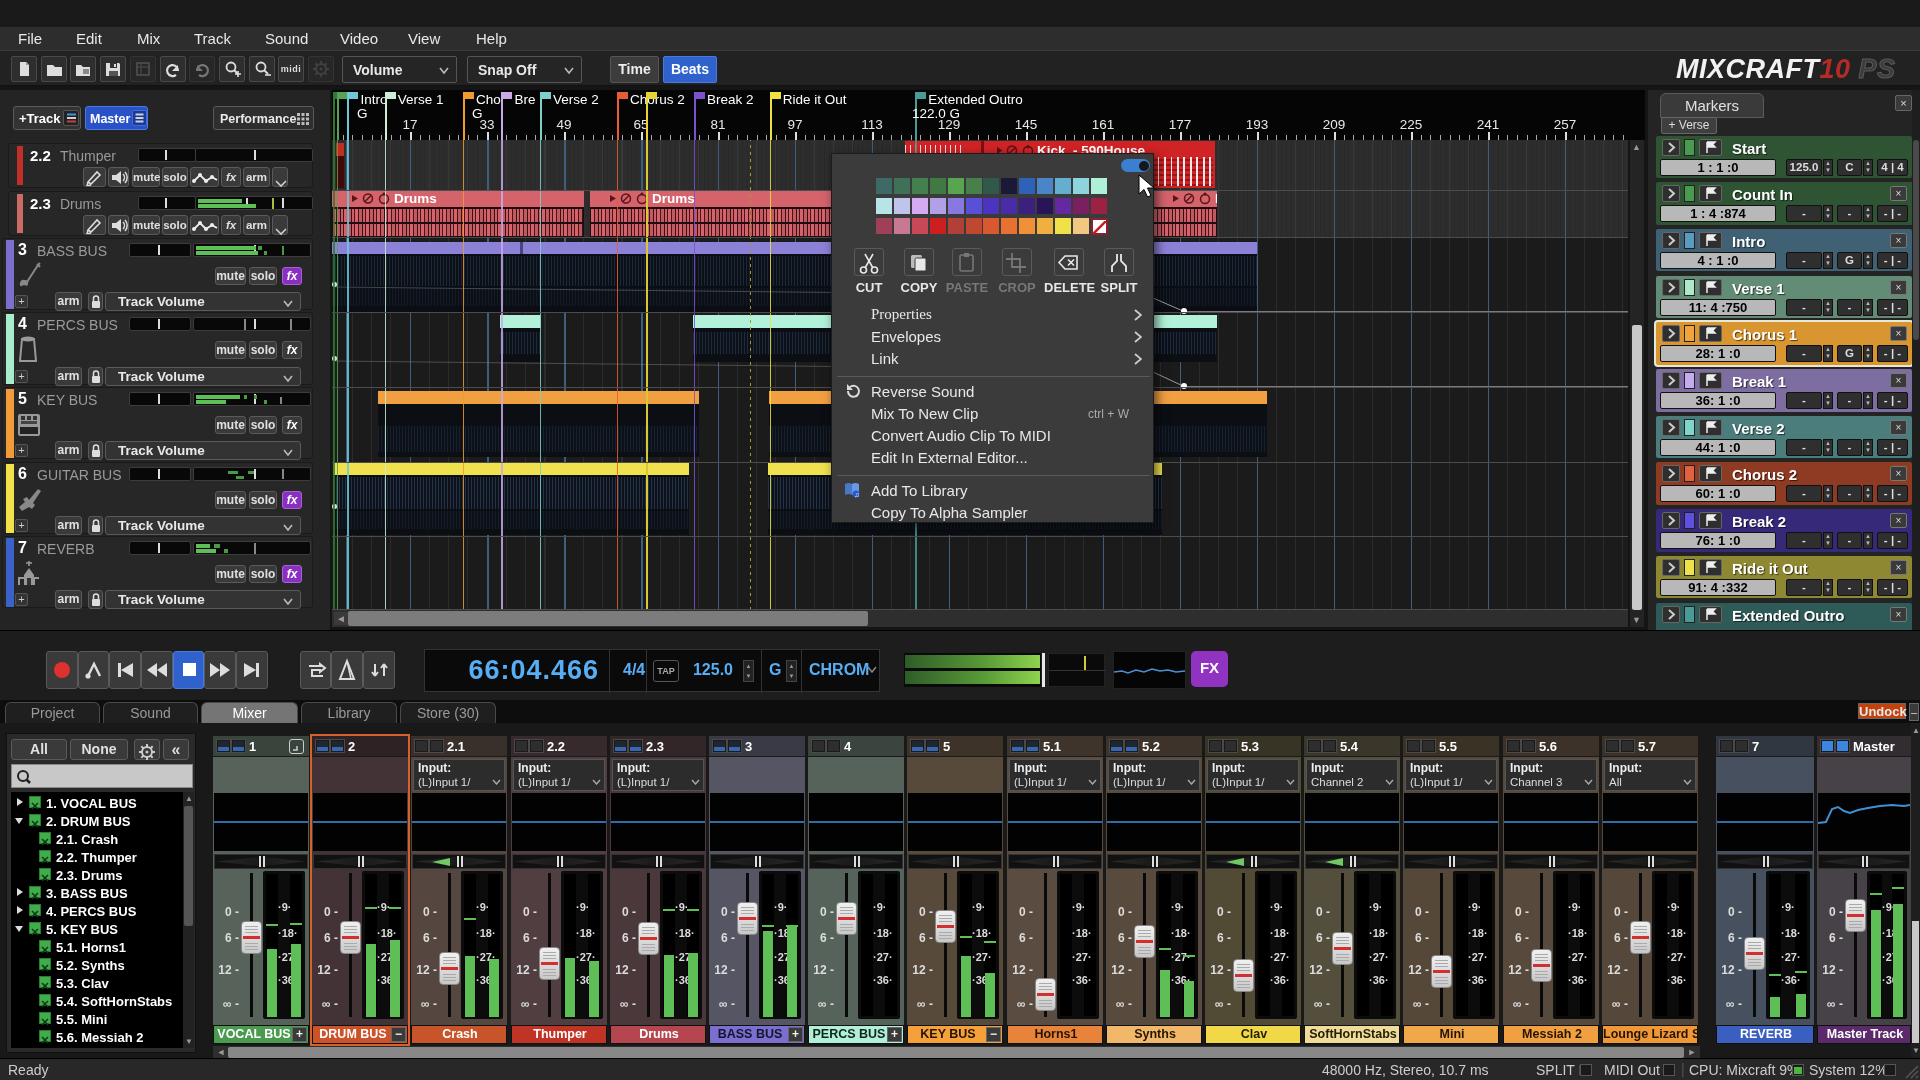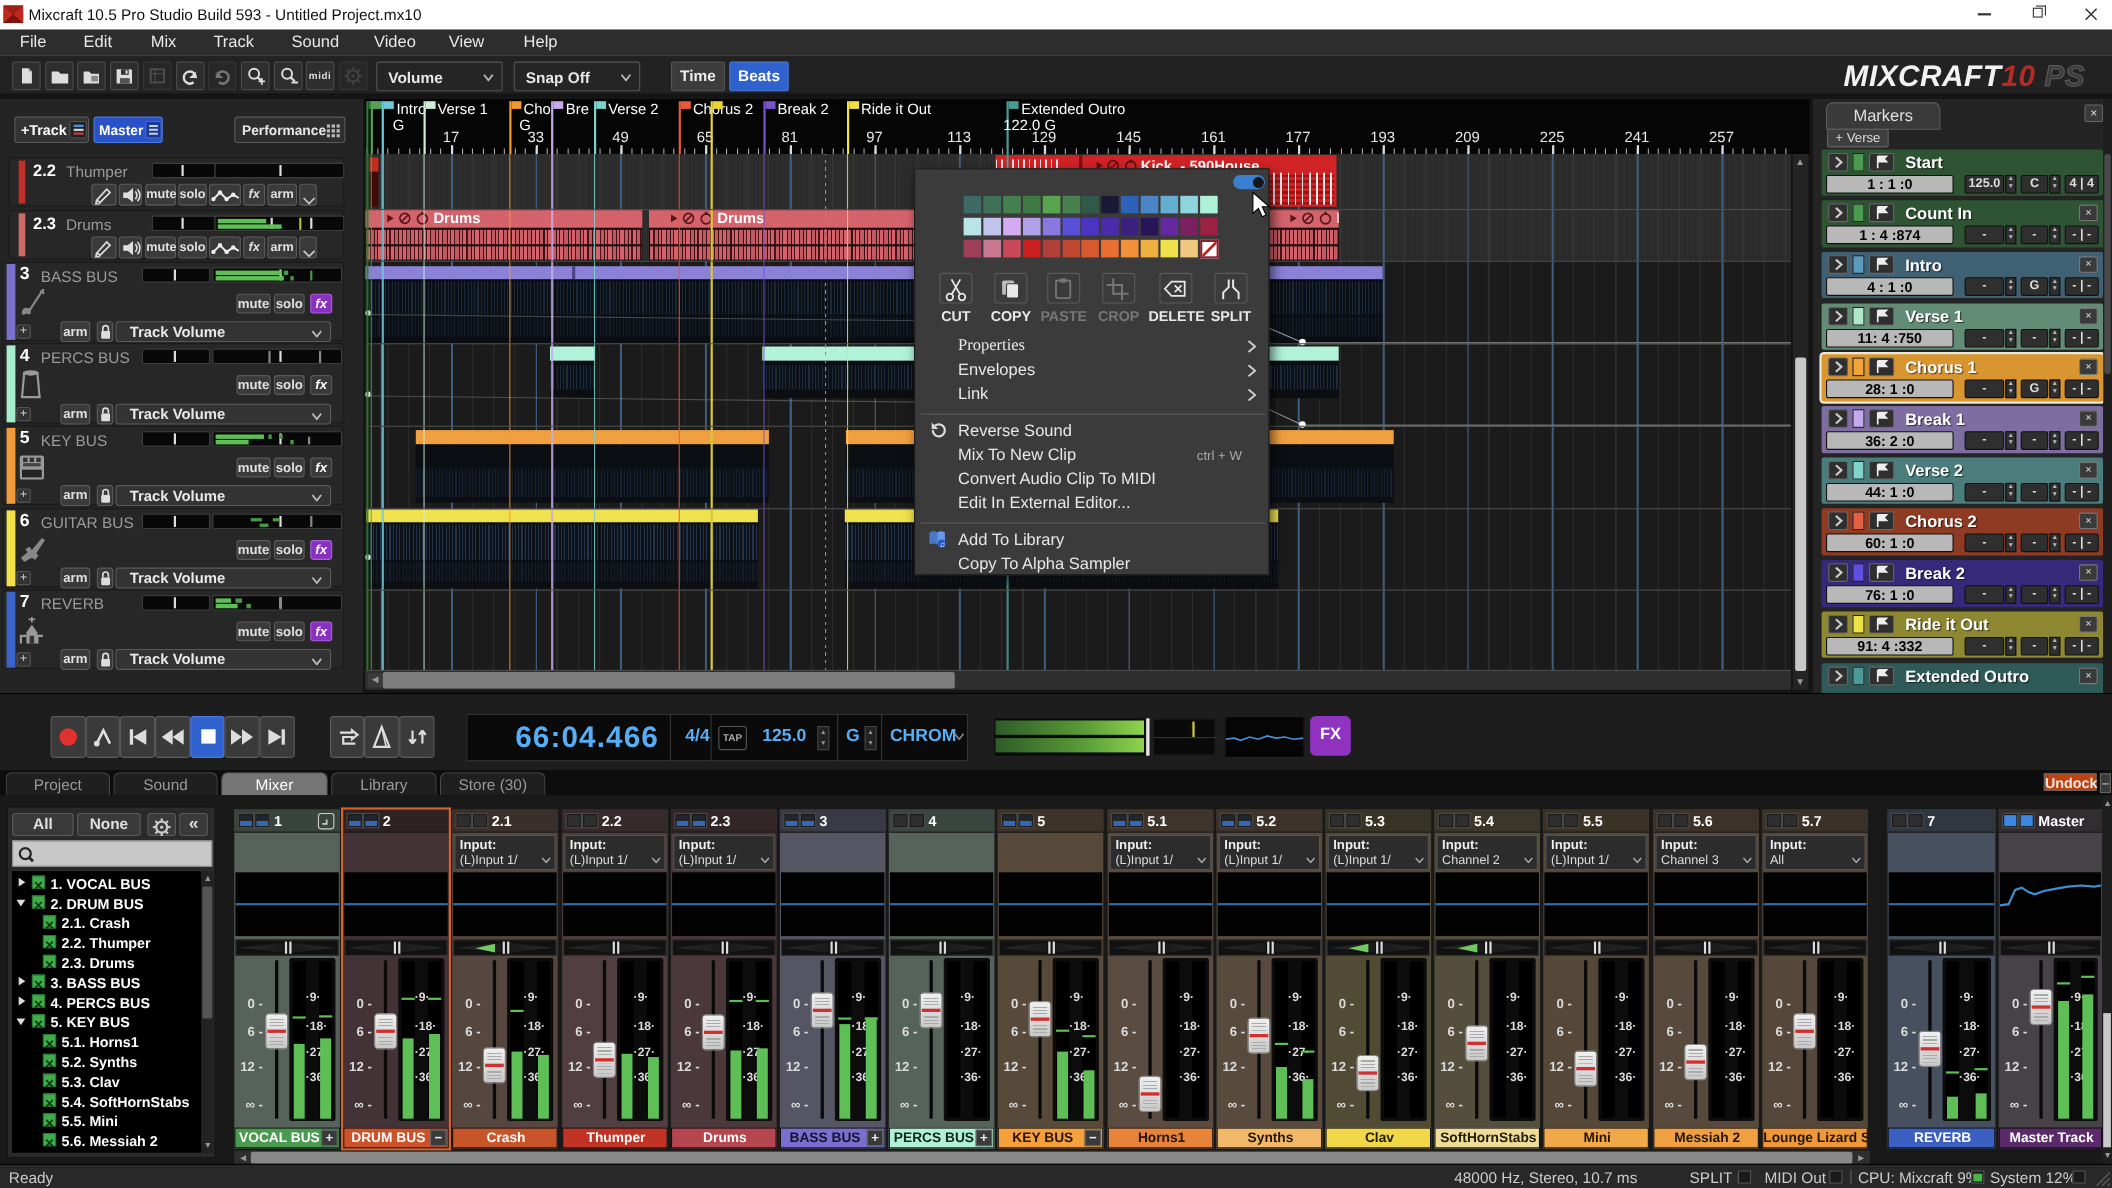--- a/index.html
+++ b/index.html
@@ -1,33 +1,18 @@
 <!DOCTYPE html>
 <html><head><meta charset="utf-8"><style>
 *{margin:0;padding:0;box-sizing:border-box;}
 html,body{width:1920px;height:1080px;overflow:hidden;background:#1a1a1a;
  font-family:"Liberation Sans",sans-serif;-webkit-font-smoothing:antialiased;}
 .abs{position:absolute;}
 </style></head><body>
 <div class="abs" style="left:0;top:0;width:1920px;height:1080px;">
-<div class="abs" style="left:0;top:0;width:1920px;height:27px;background:#fff;">
-<svg class="abs" style="left:3px;top:4px;" width="19" height="19">
-        <rect x="0" y="1" width="18" height="16" fill="#7a1410"></rect>
-        <path d="M0 1 L9 9 L0 17 Z" fill="#c0281e"></path>
-        <path d="M18 1 L9 9 L18 17 Z" fill="#c0281e"></path>
-        <path d="M0 1 L18 1 L9 9 Z" fill="#992018"></path>
-      </svg>
-<div class="abs" style="left:26px;top:5px;font-size:14px;color:#111;">Mixcraft 10.5 Pro Studio Build 593 - Untitled Project.mx10</div>
-<div class="abs" style="left:1798px;top:12px;width:12px;height:1.5px;background:#333;"></div>
-<div class="abs" style="left:1848px;top:7px;width:9px;height:9px;border:1.2px solid #333;"></div>
-      <div class="abs" style="left:1851px;top:5px;width:9px;height:9px;border:1.2px solid #333;border-bottom:none;border-left:none;"></div>
-<svg class="abs" style="left:1895px;top:7px;" width="12" height="12">
-        <path d="M1 1 L11 11 M11 1 L1 11" stroke="#333" stroke-width="1.4"></path>
-      </svg>
-</div>
 <div class="abs" style="left:0;top:27px;width:1920px;height:23px;background:#2d2d2d;">
 <div class="abs" style="left:18px;top:3px;font-size:15px;color:#e8e8e8;">File</div>
 <div class="abs" style="left:76px;top:3px;font-size:15px;color:#e8e8e8;">Edit</div>
 <div class="abs" style="left:137px;top:3px;font-size:15px;color:#e8e8e8;">Mix</div>
 <div class="abs" style="left:194px;top:3px;font-size:15px;color:#e8e8e8;">Track</div>
 <div class="abs" style="left:265px;top:3px;font-size:15px;color:#e8e8e8;">Sound</div>
 <div class="abs" style="left:340px;top:3px;font-size:15px;color:#e8e8e8;">Video</div>
 <div class="abs" style="left:408px;top:3px;font-size:15px;color:#e8e8e8;">View</div>
 <div class="abs" style="left:476px;top:3px;font-size:15px;color:#e8e8e8;">Help</div>
 </div>
@@ -808,21 +793,21 @@
 <div class="abs" style="left:8px;top:279.0px;width:256px;height:42.5px;background:#7d6da0;border-radius:2px;overflow:hidden;">
 <div class="abs" style="left:6px;top:3px;width:18px;height:17px;background:#2f2f2f;border:1px solid #666;border-radius:2px;"><svg width="16" height="15">
           <path d="M6 3 L11 7.5 L6 12" fill="none" stroke="#ccc" stroke-width="2"></path>
         </svg></div>
 <div class="abs" style="left:28px;top:3px;width:11px;height:17px;background:#c4aaee;border:1px solid #222;"></div>
 <div class="abs" style="left:43px;top:3px;width:23px;height:17px;background:#2f2f2f;border:1px solid #666;border-radius:2px;"><svg width="21" height="15">
           <path d="M7 2 v11 M7 2 h8 l-2.5 2.5 L15 7 h-8" fill="#eee" stroke="#eee" stroke-width="1.5"></path>
         </svg></div>
 <div class="abs" style="left:76px;top:4px;font-size:15px;font-weight:bold;color:#fff;text-shadow:1px 1px 1px rgba(0,0,0,.6);">Break 1</div>
 <div class="abs" style="left:234px;top:4px;width:17px;height:15px;background:#3a3a3a;border:1px solid #777;border-radius:2px;color:#ddd;font-size:10px;text-align:center;line-height:13px;">×</div>
-<div class="abs" style="left:4px;top:23px;width:116px;height:17px;background:#b8b8b8;border:1px solid #111;border-radius:2px;color:#000;font-size:13px;font-weight:bold;text-align:center;line-height:15px;">36: 2 :0</div>
+<div class="abs" style="left:4px;top:23px;width:116px;height:17px;background:#b8b8b8;border:1px solid #111;border-radius:2px;color:#000;font-size:13px;font-weight:bold;text-align:center;line-height:15px;">36: 1 :0</div>
 <div class="abs" style="left:130px;top:23px;width:36px;height:17px;background:#2f2f2f;border:1px solid #111;border-radius:2px;color:#ddd;font-size:11.5px;font-weight:bold;text-align:center;line-height:15px;">-</div>
 <div class="abs" style="left:167px;top:23px;width:10px;height:17px;background:#2f2f2f;border:1px solid #111;color:#bbb;font-size:6px;text-align:center;line-height:7px;">▲<br>▼</div>
 <div class="abs" style="left:181px;top:23px;width:25px;height:17px;background:#2f2f2f;border:1px solid #111;border-radius:2px;color:#ddd;font-size:11.5px;font-weight:bold;text-align:center;line-height:15px;">-</div>
 <div class="abs" style="left:207px;top:23px;width:10px;height:17px;background:#2f2f2f;border:1px solid #111;color:#bbb;font-size:6px;text-align:center;line-height:7px;">▲<br>▼</div>
 <div class="abs" style="left:221px;top:23px;width:31px;height:17px;background:#2f2f2f;border:1px solid #111;border-radius:2px;color:#ddd;font-size:11.5px;font-weight:bold;text-align:center;line-height:15px;">- | -</div>
 </div>
 <div class="abs" style="left:8px;top:325.70000000000005px;width:256px;height:42.5px;background:#4a7d7c;border-radius:2px;overflow:hidden;">
 <div class="abs" style="left:6px;top:3px;width:18px;height:17px;background:#2f2f2f;border:1px solid #666;border-radius:2px;"><svg width="16" height="15">
           <path d="M6 3 L11 7.5 L6 12" fill="none" stroke="#ccc" stroke-width="2"></path>
         </svg></div>

